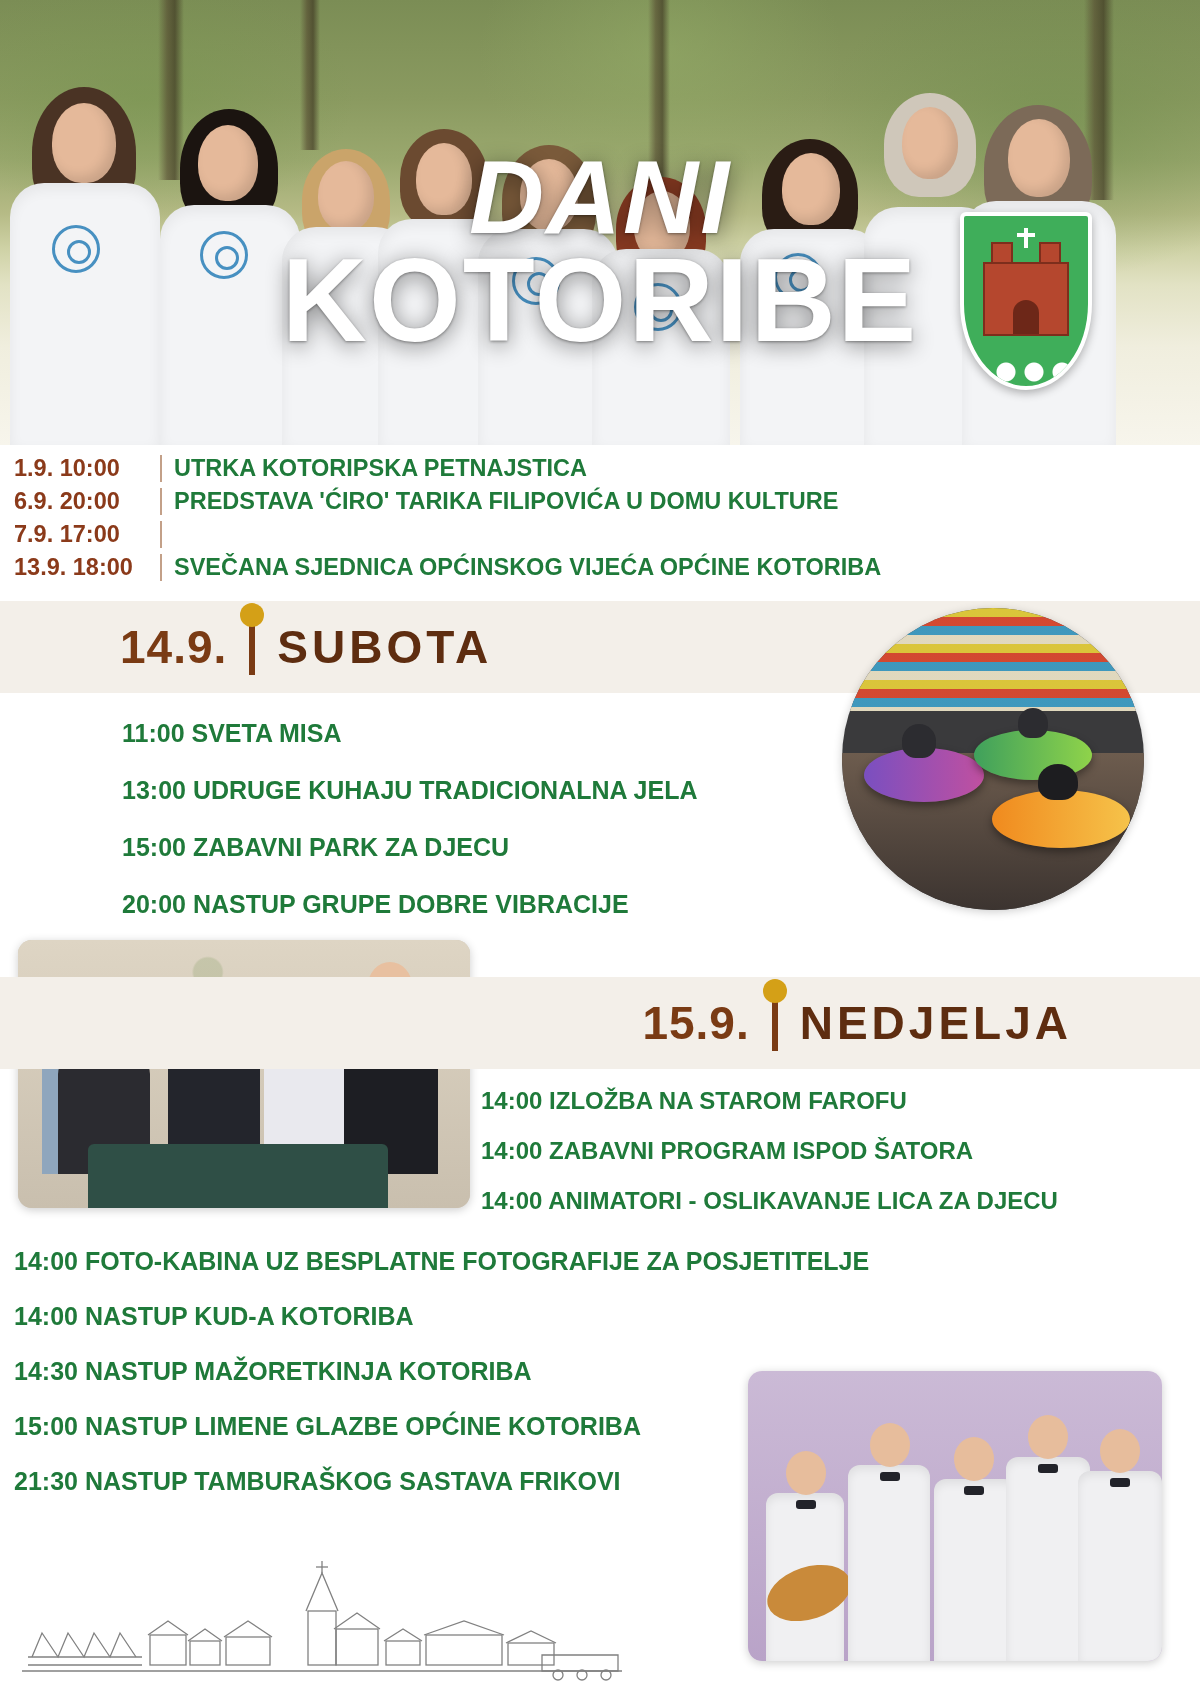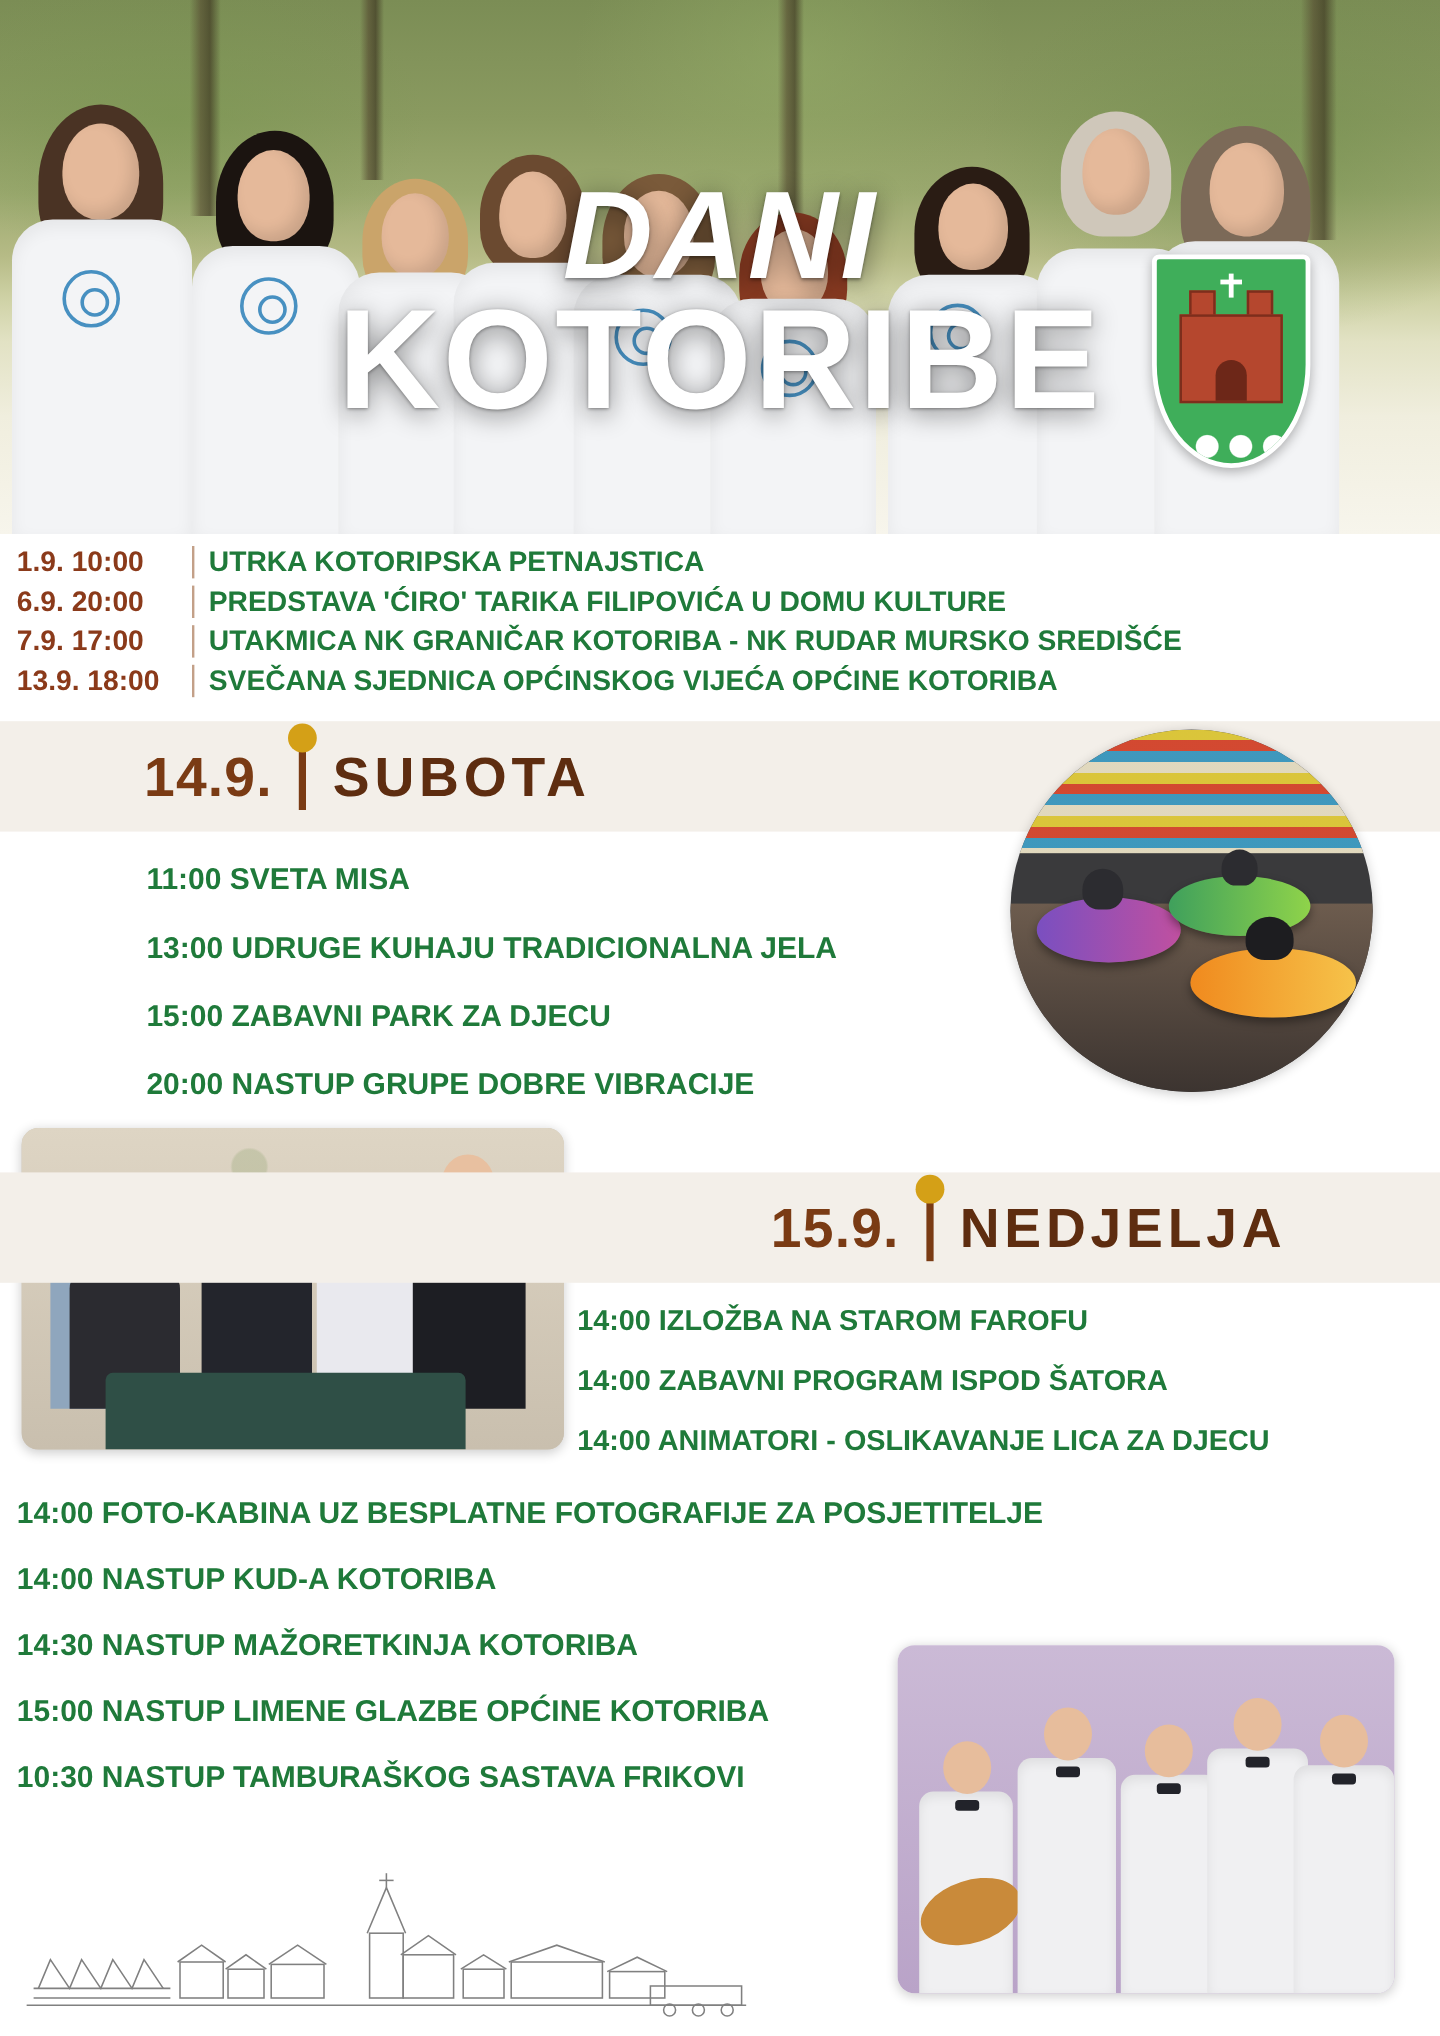--- a/index.html
+++ b/index.html
@@ -469,21 +469,20 @@
     <div class="pre-row">
       <span class="pre-time">1.9. 10:00</span>
       <span class="pre-title">UTRKA KOTORIPSKA PETNAJSTICA</span>
     </div>
     <div class="pre-row">
       <span class="pre-time">6.9. 20:00</span>
       <span class="pre-title">PREDSTAVA 'ĆIRO' TARIKA FILIPOVIĆA U DOMU KULTURE</span>
     </div>
     <div class="pre-row">
       <span class="pre-time">7.9. 17:00</span>
-      <span class="pre-title">UTAKMICA NK GRANIČAR KOTORIBA - NK RUDAR MURSKO SREDIŠĆE</span>
     </div>
     <div class="pre-row">
       <span class="pre-time">13.9. 18:00</span>
       <span class="pre-title">SVEČANA SJEDNICA OPĆINSKOG VIJEĆA OPĆINE KOTORIBA</span>
     </div>
   </div>
 
   <div class="band">
     <span class="date">14.9.</span>
     <span class="divider"></span>
@@ -533,21 +532,21 @@
     <div class="ev">14:00 IZLOŽBA NA STAROM FAROFU</div>
     <div class="ev">14:00 ZABAVNI PROGRAM ISPOD ŠATORA</div>
     <div class="ev">14:00 ANIMATORI - OSLIKAVANJE LICA ZA DJECU</div>
   </div>
 
   <div class="sun-list-left">
     <div class="ev">14:00 FOTO-KABINA UZ BESPLATNE FOTOGRAFIJE ZA POSJETITELJE</div>
     <div class="ev">14:00 NASTUP KUD-A KOTORIBA</div>
     <div class="ev">14:30 NASTUP MAŽORETKINJA KOTORIBA</div>
     <div class="ev">15:00 NASTUP LIMENE GLAZBE OPĆINE KOTORIBA</div>
-    <div class="ev">10:30 NASTUP TAMBURAŠKOG SASTAVA FRIKOVI</div>
+    <div class="ev">21:30 NASTUP TAMBURAŠKOG SASTAVA FRIKOVI</div>
   </div>
 
   <div class="img-tambu">
     <div class="m" style="left:18px;width:78px;height:168px;"></div>
     <div class="mh" style="left:38px;bottom:166px;width:40px;height:44px;"></div>
     <div class="bow" style="left:48px;bottom:152px;"></div>
     <div class="guitar"></div>
 
     <div class="m" style="left:100px;width:82px;height:196px;"></div>
     <div class="mh" style="left:122px;bottom:194px;width:40px;height:44px;"></div>

